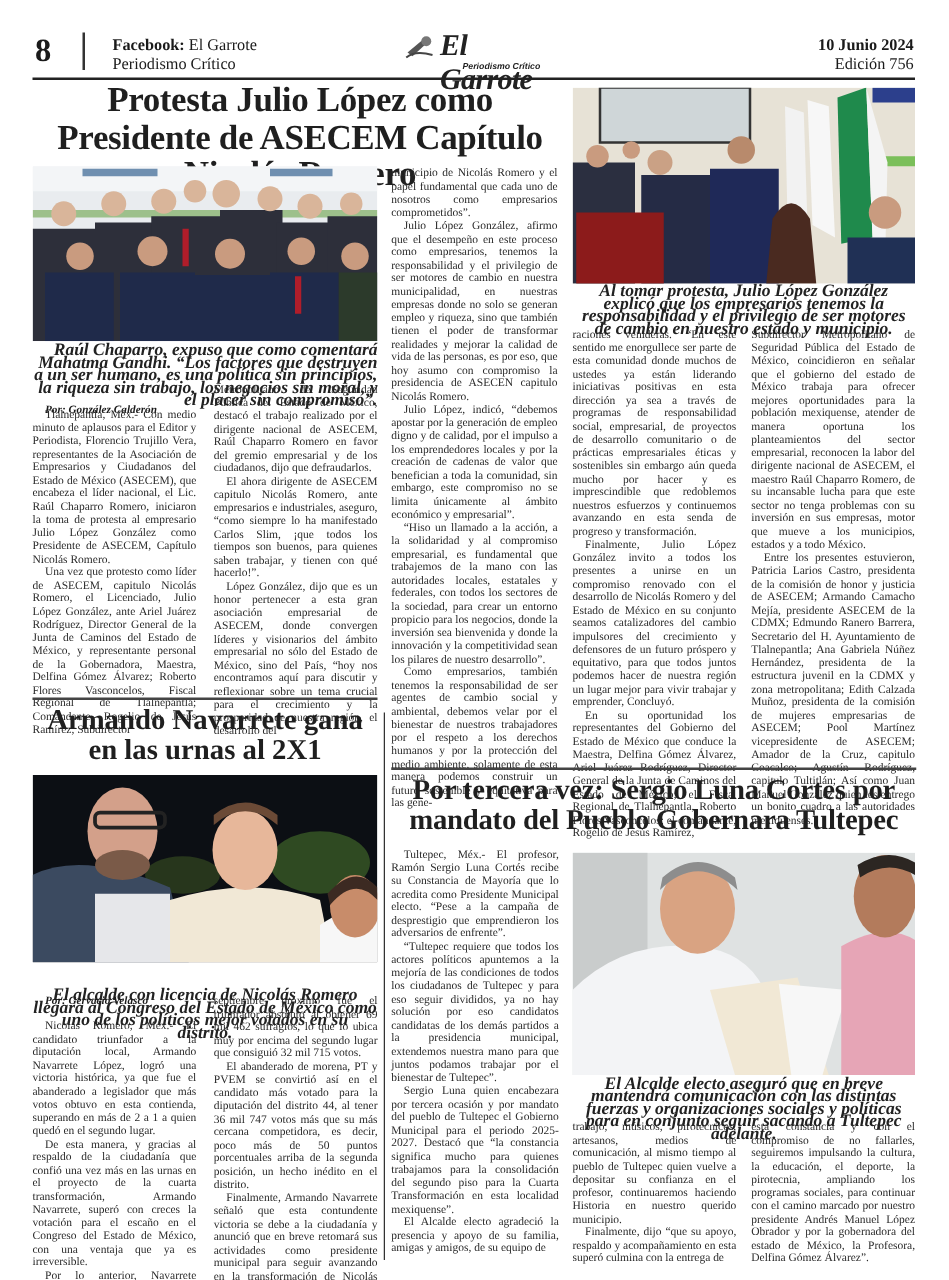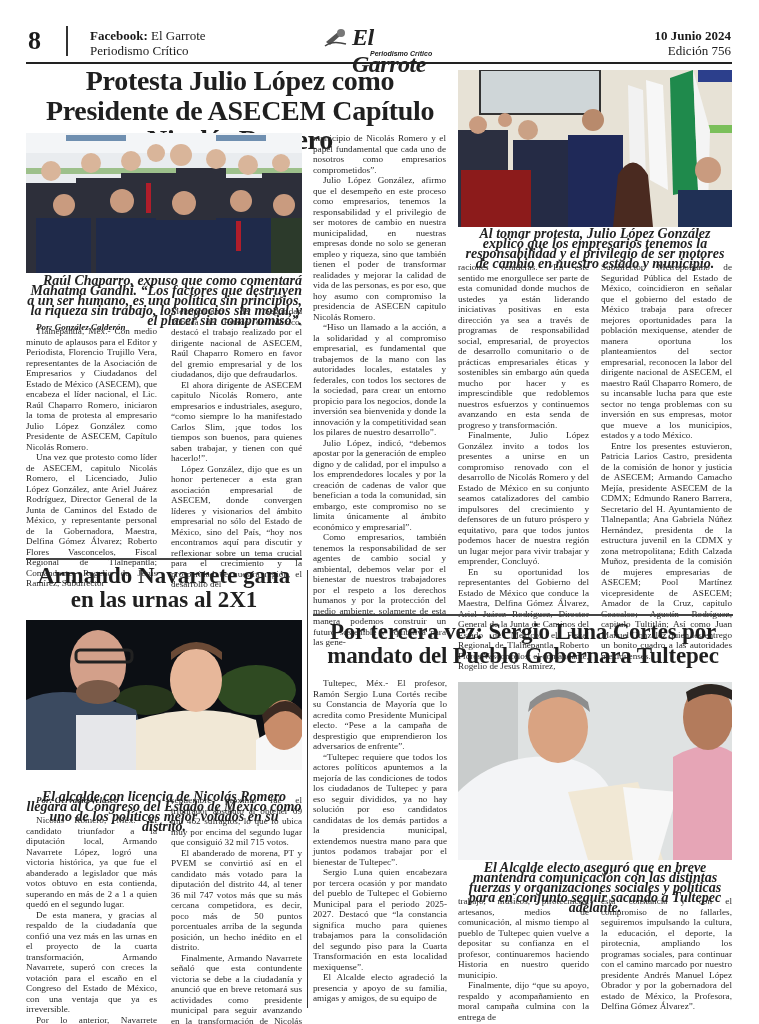--- a/index.html
+++ b/index.html
@@ -108,22 +108,22 @@
   <p>Una vez que protesto como líder de ASECEM, capitulo Nicolás Romero, el Licenciado, Julio López González, ante Ariel Juárez Rodríguez, Director General de la Junta de Caminos del Estado de México, y representante personal de la Gobernadora, Maestra, Delfina Gómez Álvarez; Roberto Flores Vasconcelos, Fiscal Regional de Tlalnepantla; Comandante, Rogelio de Jesús Ramírez, Subdirector</p>
 </div>
 <div class="abs col" style="left:171px;top:306px;width:131px;">
   <p style="text-indent:0">Metropolitano de Seguridad Pública del Estado de México, destacó el trabajo realizado por el dirigente nacional de ASECEM, Raúl Chaparro Romero en favor del gremio empresarial y de los ciudadanos, dijo que defraudarlos.</p>
   <p>El ahora dirigente de ASECEM capitulo Nicolás Romero, ante empresarios e industriales, aseguro, “como siempre lo ha manifestado Carlos Slim, ¡que todos los tiempos son buenos, para quienes saben trabajar, y tienen con qué hacerlo!”.</p>
   <p>López González, dijo que es un honor pertenecer a esta gran asociación empresarial de ASECEM, donde convergen líderes y visionarios del ámbito empresarial no sólo del Estado de México, sino del País, “hoy nos encontramos aquí para discutir y reflexionar sobre un tema crucial para el crecimiento y la prosperidad de nuestra región, el desarrollo del</p>
 </div>
 <div class="abs col" style="left:313px;top:133px;width:133px;">
   <p style="text-indent:0">municipio de Nicolás Romero y el papel fundamental que cada uno de nosotros como empresarios comprometidos”.</p>
   <p>Julio López González, afirmo que el desempeño en este proceso como empresarios, tenemos la responsabilidad y el privilegio de ser motores de cambio en nuestra municipalidad, en nuestras empresas donde no solo se generan empleo y riqueza, sino que también tienen el poder de transformar realidades y mejorar la calidad de vida de las personas, es por eso, que hoy asumo con compromiso la presidencia de ASECEN capitulo Nicolás Romero.</p>
+  <p>Julio López, indicó, “debemos apostar por la generación de empleo digno y de calidad, por el impulso a los emprendedores locales y por la creación de cadenas de valor que benefician a toda la comunidad, sin embargo, este compromiso no se limita únicamente al ámbito económico y empresarial”.</p>
   <p>“Hiso un llamado a la acción, a la solidaridad y al compromiso empresarial, es fundamental que trabajemos de la mano con las autoridades locales, estatales y federales, con todos los sectores de la sociedad, para crear un entorno propicio para los negocios, donde la inversión sea bienvenida y donde la innovación y la competitividad sean los pilares de nuestro desarrollo”.</p>
-  <p>Julio López, indicó, “debemos apostar por la generación de empleo digno y de calidad, por el impulso a los emprendedores locales y por la creación de cadenas de valor que benefician a toda la comunidad, sin embargo, este compromiso no se limita únicamente al ámbito económico y empresarial”.</p>
   <p>Como empresarios, también tenemos la responsabilidad de ser agentes de cambio social y ambiental, debemos velar por el bienestar de nuestros trabajadores por el respeto a los derechos humanos y por la protección del medio ambiente, solamente de esta manera podemos construir un futuro sostenible y equitativa para las gene-</p>
 </div>
 
 <div class="abs photo" style="left:458px;top:70px;width:274px;height:157px;" title="Julio López González rinde protesta frente a banderas">
   <svg width="274" height="157" viewBox="0 0 274 157">
     <rect width="274" height="157" fill="#e7e2d6"></rect>
     <rect x="22" y="0" width="120" height="44" fill="#cfd6d8" stroke="#333" stroke-width="2"></rect>
     <rect x="240" y="0" width="34" height="12" fill="#2c3f8c"></rect>
     <rect x="250" y="55" width="24" height="8" fill="#7bbf5a"></rect>
     <path d="M170 15 L185 20 L188 110 L172 105 Z" fill="#f2f2f2"></path>
@@ -208,17 +208,17 @@
     <path d="M110 110 L180 100 L205 178 L130 178 Z" fill="#f1e8d5"></path>
     <path d="M165 105 L220 110 L200 178 L175 178 Z" fill="#f7f7f7"></path>
     <path d="M215 75 Q250 55 274 70 L274 178 L215 178 Z" fill="#e6a5b6"></path>
     <ellipse cx="250" cy="35" rx="25" ry="33" fill="#b37b5c"></ellipse>
     <path d="M228 10 Q252 -5 274 8 L274 18 Q252 5 230 20 Z" fill="#2c2622"></path>
   </svg>
 </div>
 <div class="abs caption" style="left:458px;top:863px;width:274px;">El Alcalde electo aseguró que en breve mantendrá comunicación con las distintas fuerzas y organizaciones sociales y políticas para en conjunto seguir sacando a Tultepec adelante.</div>
 <div class="abs col" style="left:458px;top:896px;width:131px;">
   <p style="text-indent:0">trabajo, músicos, pirotécnicos, artesanos, medios de comunicación, al mismo tiempo al pueblo de Tultepec quien vuelve a depositar su confianza en el profesor, continuaremos haciendo Historia en nuestro querido municipio.</p>
-  <p>Finalmente, dijo “que su apoyo, respaldo y acompañamiento en moral campaña culmina con la entrega de</p>
+  <p>Finalmente, dijo “que su apoyo, respaldo y acompañamiento en esta superó culmina con la entrega de</p>
 </div>
 <div class="abs col" style="left:601px;top:896px;width:131px;">
   <p style="text-indent:0">esta constancia y con el compromiso de no fallarles, seguiremos impulsando la cultura, la educación, el deporte, la pirotecnia, ampliando los programas sociales, para continuar con el camino marcado por nuestro presidente Andrés Manuel López Obrador y por la gobernadora del estado de México, la Profesora, Delfina Gómez Álvarez”.</p>
 </div>
 
 </body></html>

